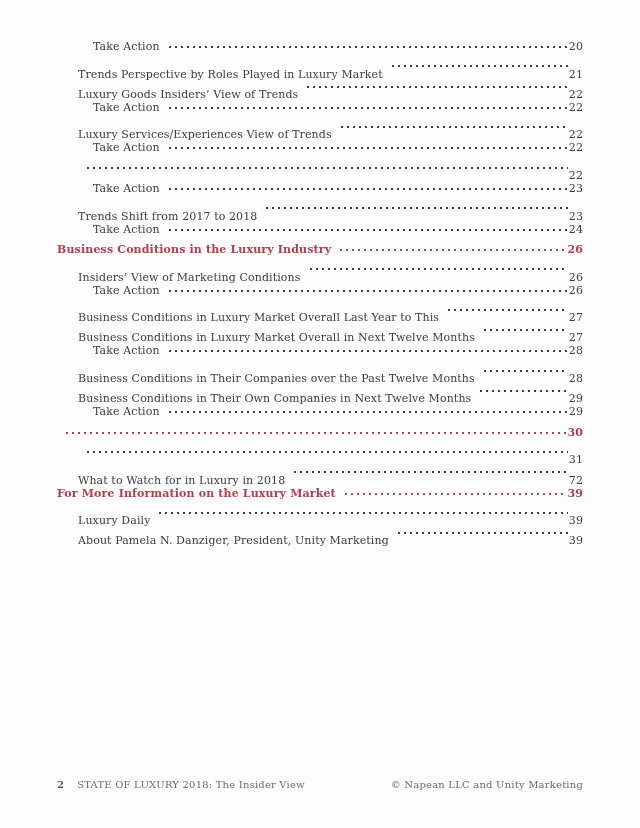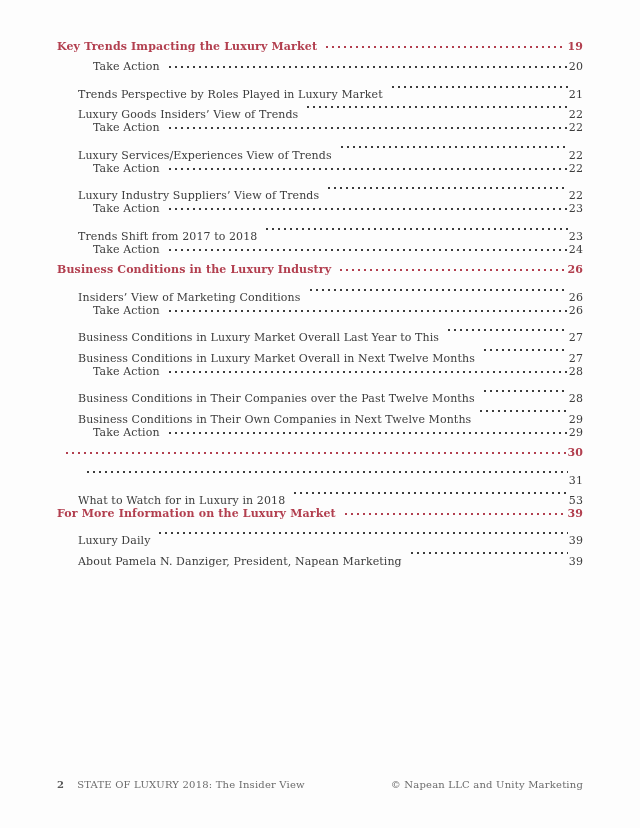--- a/index.html
+++ b/index.html
@@ -73,25 +73,20 @@
     font-weight: bold;
     margin-right: 13px;
   }
 </style>
 </head>
 <body>
 
 <div class="page">
 
   <main class="toc" id="toc">
-      <div class="row level-0 heading">
-        <span class="label">Key Trends Impacting the Luxury Market</span>
-        <span class="leader"></span>
-        <span class="pagenum">19</span>
-      </div>
       <div class="row level-2">
         <span class="label">Take Action</span>
         <span class="leader"></span>
         <span class="pagenum">20</span>
       </div>
       <div class="row level-1">
         <span class="label">Trends Perspective by Roles Played in Luxury Market</span>
         <span class="leader"></span>
         <span class="pagenum">21</span>
       </div>
@@ -109,21 +104,20 @@
         <span class="label">Luxury Services/Experiences View of Trends</span>
         <span class="leader"></span>
         <span class="pagenum">22</span>
       </div>
       <div class="row level-2">
         <span class="label">Take Action</span>
         <span class="leader"></span>
         <span class="pagenum">22</span>
       </div>
       <div class="row level-1">
-        <span class="label">Luxury Industry Suppliers’ View of Trends</span>
         <span class="leader"></span>
         <span class="pagenum">22</span>
       </div>
       <div class="row level-2">
         <span class="label">Take Action</span>
         <span class="leader"></span>
         <span class="pagenum">23</span>
       </div>
       <div class="row level-1">
         <span class="label">Trends Shift from 2017 to 2018</span>
@@ -184,34 +178,34 @@
         <span class="leader"></span>
         <span class="pagenum">30</span>
       </div>
       <div class="row level-1">
         <span class="leader"></span>
         <span class="pagenum">31</span>
       </div>
       <div class="row level-1">
         <span class="label">What to Watch for in Luxury in 2018</span>
         <span class="leader"></span>
-        <span class="pagenum">53</span>
+        <span class="pagenum">72</span>
       </div>
       <div class="row level-0 heading">
         <span class="label">For More Information on the Luxury Market</span>
         <span class="leader"></span>
         <span class="pagenum">39</span>
       </div>
       <div class="row level-1">
         <span class="label">Luxury Daily</span>
         <span class="leader"></span>
         <span class="pagenum">39</span>
       </div>
       <div class="row level-1">
-        <span class="label">About Pamela N. Danziger, President, Napean Marketing</span>
+        <span class="label">About Pamela N. Danziger, President, Unity Marketing</span>
         <span class="leader"></span>
         <span class="pagenum">39</span>
       </div>
     </main>
 
   <footer class="footer">
     <div class="footer-left">
       <span class="footer-page-number">2</span>
       <span class="footer-report-title">STATE OF LUXURY 2018: The Insider View</span>
     </div>

